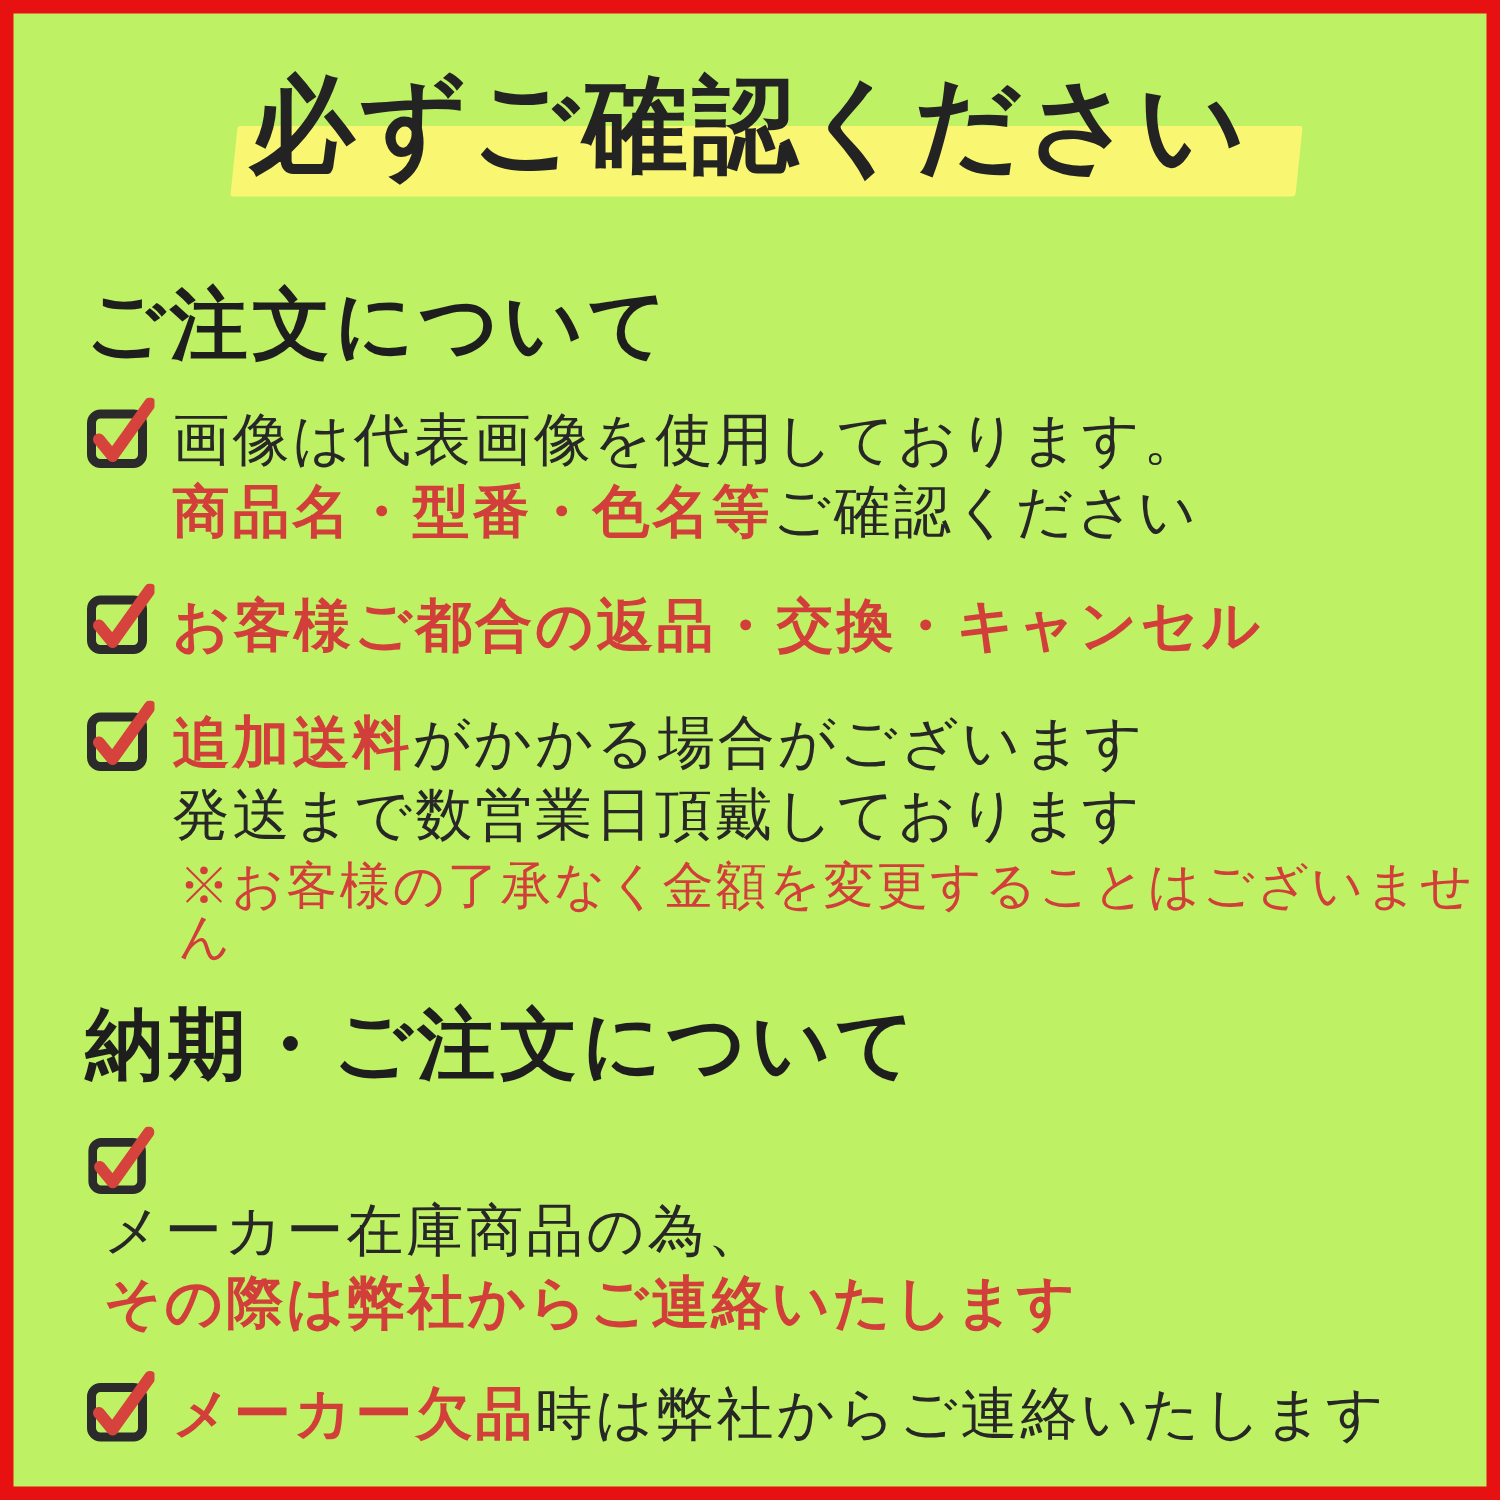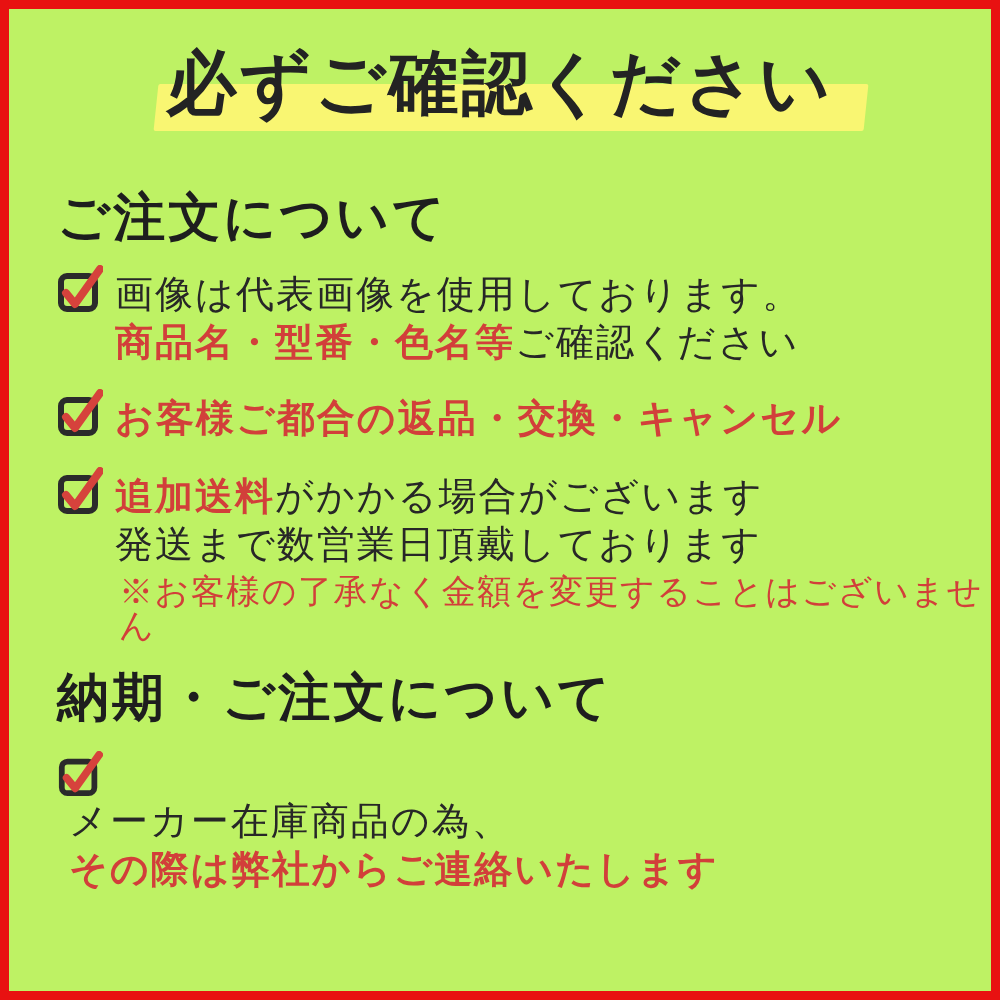--- a/index.html
+++ b/index.html
@@ -132,14 +132,23 @@
     <svg class="cb" viewBox="0 0 46 48">
       <rect x="4" y="11" width="34" height="33" rx="6" fill="none" stroke="#2b2b2b" stroke-width="6"></rect>
       <path d="M9 28 L18 39 L43 4" fill="none" stroke="#d6423c" stroke-width="8" stroke-linecap="round" stroke-linejoin="round"></path>
     </svg>
     <div class="lines">
       <p class="line"><span class="seg black">メーカー在庫商品の為、</span></p>
       <p class="line"><span class="seg red">その際は弊社からご連絡いたします</span></p>
     </div>
   </div>
 
+  <div class="item" id="item-shortage">
+    <svg class="cb" viewBox="0 0 46 48">
+      <rect x="4" y="11" width="34" height="33" rx="6" fill="none" stroke="#2b2b2b" stroke-width="6"></rect>
+      <path d="M9 28 L18 39 L43 4" fill="none" stroke="#d6423c" stroke-width="8" stroke-linecap="round" stroke-linejoin="round"></path>
+    </svg>
+    <div class="lines">
+      <p class="line"><span class="seg red">メーカー欠品</span><span class="seg black">時は弊社からご連絡いたします</span></p>
+    </div>
+  </div>
 
 </div>
 
 </body></html>

